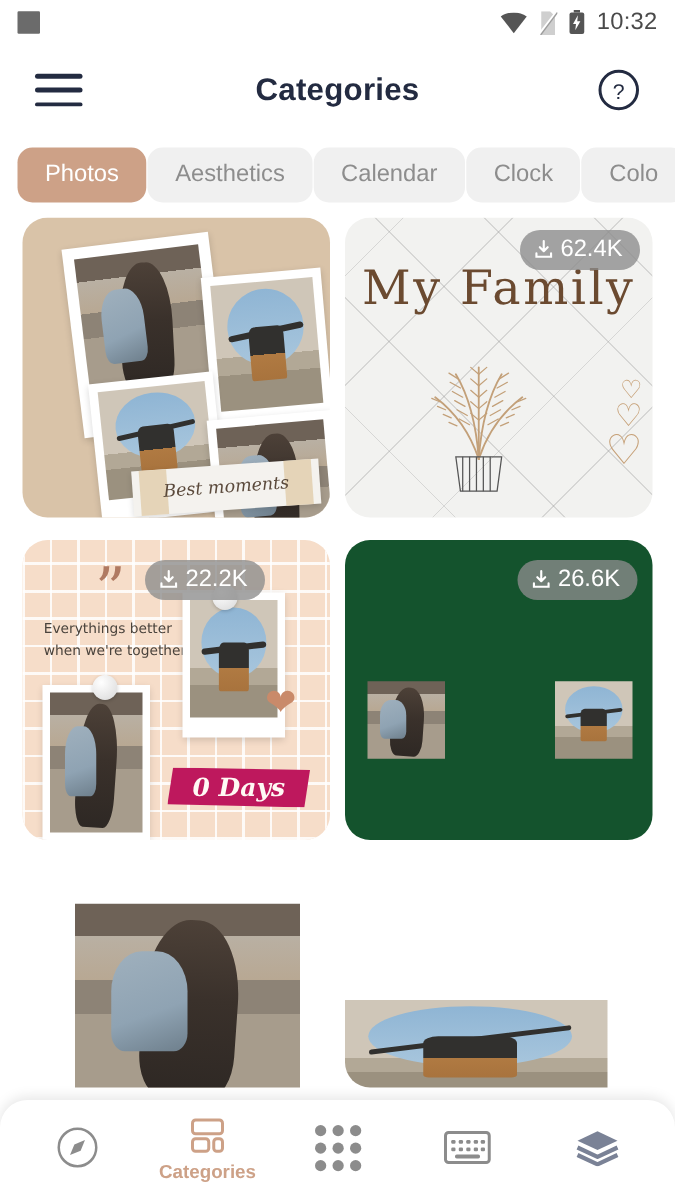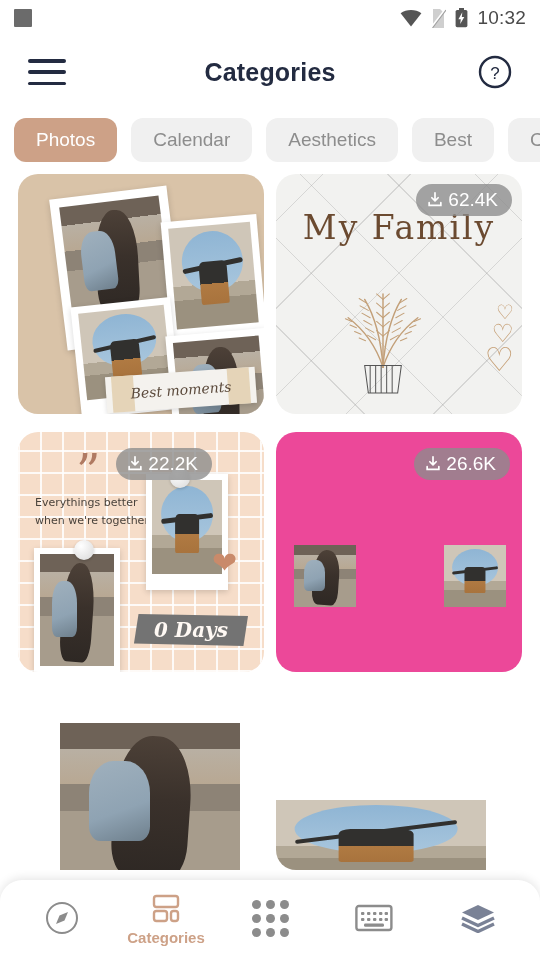--- a/index.html
+++ b/index.html
@@ -30,21 +30,21 @@
   }
   .hamburger { width:38px; height:26px; display:flex; flex-direction:column;
     justify-content:space-between; cursor:pointer; }
   .hamburger span { display:block; height:3.5px; background:#232b41; border-radius:2px; }
   .appbar-title { font-size:25px; font-weight:bold; color:#232b41; letter-spacing:.2px;
     position:absolute; left:0; right:0; text-align:center; pointer-events:none; }
   .help-btn { width:34px; height:34px; cursor:pointer; }
 
   
   .chips {
-    display:flex; gap:14px; padding:4px 14px 0 14px;
+    display:flex; gap:1px; padding:4px 14px 0 14px;
     height:60px; align-items:center; overflow:hidden;
   }
   .chip {
     flex:0 0 auto;
     padding:11px 22px;
     border-radius:12px;
     background:#f0f0f0;
     color:#8d8d8d;
     font-size:19px;
     white-space:nowrap;
@@ -122,48 +122,48 @@
 
   
   .grid-bg {
     position:absolute; inset:0;
     background-image:
       repeating-linear-gradient(45deg, rgba(150,150,150,.30) 0 1px, transparent 1px 62px),
       repeating-linear-gradient(-45deg, rgba(150,150,150,.30) 0 1px, transparent 1px 62px);
   }
   .my-family {
     position:absolute; top:34px; left:0; right:0; text-align:center;
-    font-family:"DejaVu Serif", serif; font-size:33px; color:#6b4a30; letter-spacing:2px;
+    font-family:"DejaVu Serif", serif; font-size:38px; color:#6b4a30; letter-spacing:2px;
   }
   .hearts { position:absolute; right:8px; top:130px; display:flex; flex-direction:column; gap:2px; align-items:flex-end; }
   .heart { color:#c6a077; line-height:.85; }
 
   
   .c3 { width:252px; height:240px; background:#f6ddc9; }
   .grid-pink { position:absolute; inset:0;
     background-image:
       repeating-linear-gradient(0deg, rgba(255,255,255,.85) 0 2px, transparent 2px 22px),
       repeating-linear-gradient(90deg, rgba(255,255,255,.85) 0 2px, transparent 2px 22px);
   }
   .quote-mark { position:absolute; left:58px; top:16px; font-size:48px; color:#b07a62;
     font-family:"DejaVu Serif", serif; line-height:1; }
   .quote-txt { position:absolute; left:17px; top:62px; width:130px;
     font-size:11px; color:#4a433c; line-height:1.6; font-family:"DejaVu Sans", sans-serif; }
   .pin { position:absolute; width:20px; height:20px; border-radius:50%;
     background:radial-gradient(circle at 35% 30%, #ffffff, #d8d8d8); box-shadow:0 1px 3px rgba(0,0,0,.2); z-index:5;}
   .days-banner { position:absolute; right:16px; bottom:26px;
-    background:#737373; color:#fff9f4; padding:4px 20px;
+    background:#be185d; color:#fff9f4; padding:4px 20px;
     font-family:"DejaVu Serif", serif; font-style:italic; font-weight:bold; font-size:20px;
     clip-path:polygon(4% 0%,100% 6%,96% 100%,0% 92%);
   }
   .heart-shape { position:absolute; right:18px; top:116px; width:34px; height:30px;
     color:#c98a6a; font-size:30px; line-height:1; }
 
   
-  .c4 { width:252px; height:240px; background:#ec4899; }
+  .c4 { width:252px; height:240px; background:#14532d; }
 
   
   .c5 { width:252px; height:180px; background:#ffffff; }
   .c6 { width:252px; height:180px; background:#ffffff; }
 
   
   .bottomnav {
     position:absolute; left:0; right:0; bottom:0; height:80px;
     background:#ffffff;
     border-radius:22px 22px 0 0;
@@ -209,23 +209,23 @@
   </div>
   <div class="appbar-title">Categories</div>
   <svg class="help-btn" viewBox="0 0 34 34">
     <circle cx="17" cy="17" r="15" fill="none" stroke="#232b41" stroke-width="2.4"></circle>
     <text x="17" y="24" text-anchor="middle" font-size="17" font-family="Liberation Sans, sans-serif" fill="#232b41">?</text>
   </svg>
 </div>
 
 <div class="chips">
   <div class="chip active">Photos</div>
+  <div class="chip">Aesthetics</div>
   <div class="chip">Calendar</div>
-  <div class="chip">Aesthetics</div>
-  <div class="chip">Best</div>
+  <div class="chip">Clock</div>
   <div class="chip">Colo</div>
 </div>
 
 <div class="content">
 
   <div class="card-row">
 
     <div class="card c1">
 
       <div class="polaroid" style="left:40px; top:18px; width:118px; height:152px; transform:rotate(-7deg); padding:9px 9px 26px 9px;">

